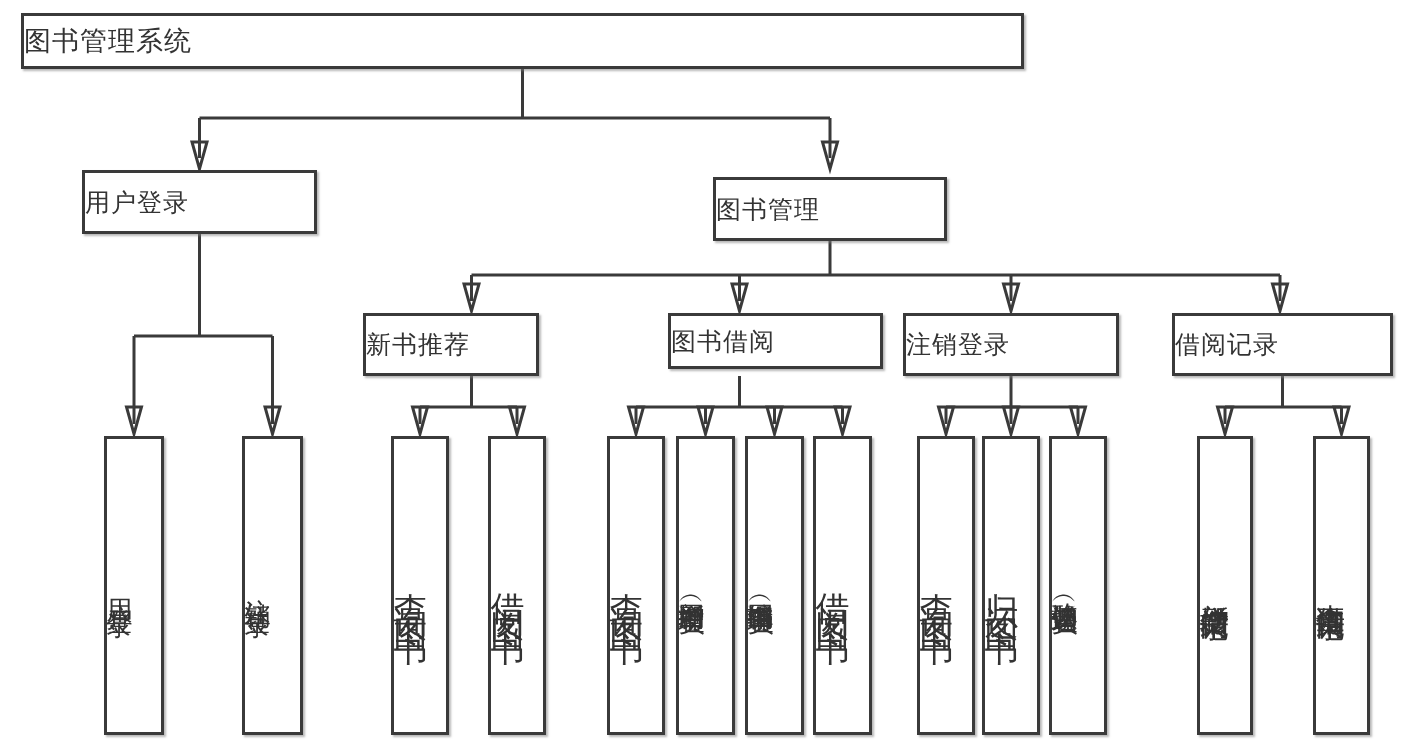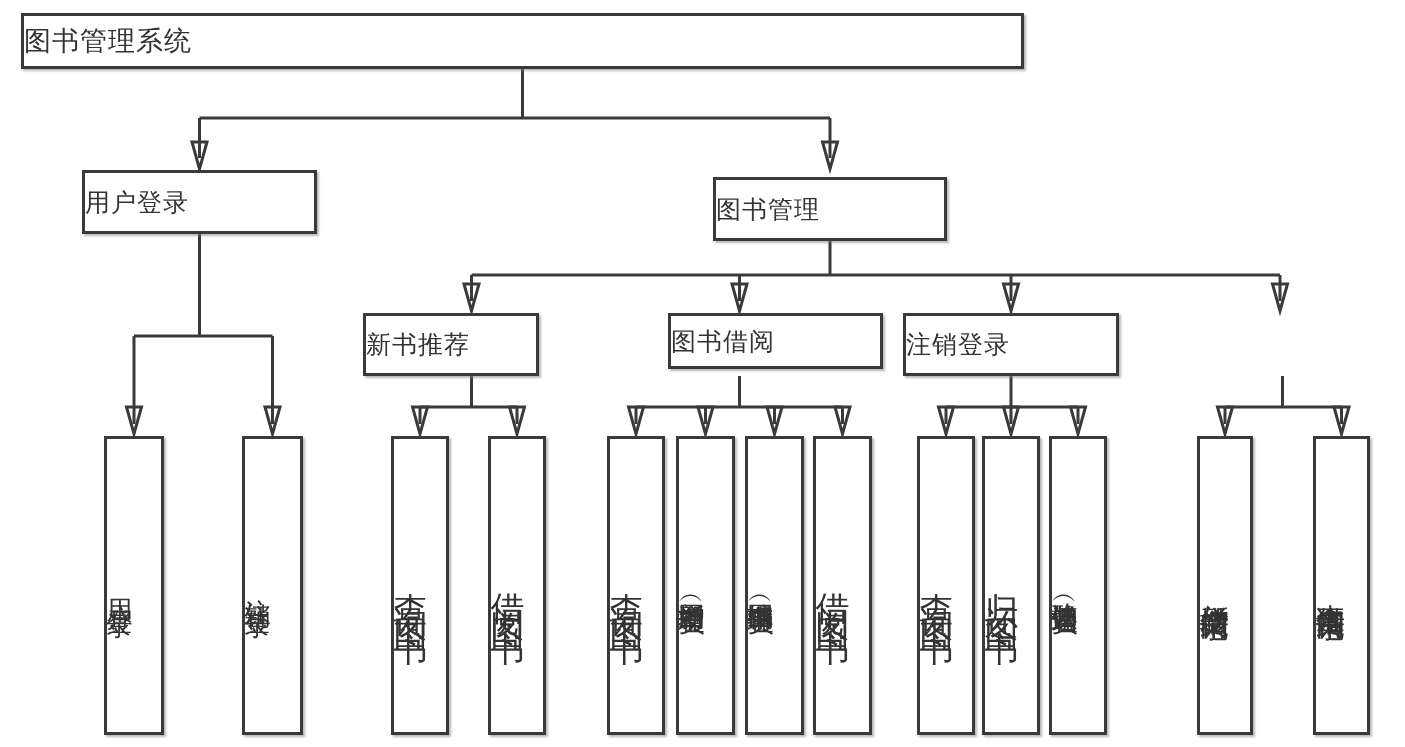--- a/index.html
+++ b/index.html
@@ -136,20 +136,23 @@
 
   <div class="box lvl3" style="left:363px; top:313px; width:176px; height:63px;">
     <span class="hlabel">新书推荐</span>
   </div>
   <div class="box lvl3" style="left:668px; top:313px; width:215px; height:56px;">
     <span class="hlabel">图书借阅</span>
   </div>
   <div class="box lvl3" style="left:903px; top:313px; width:216px; height:63px;">
     <span class="hlabel">注销登录</span>
   </div>
+  <div class="box lvl3" style="left:1172px; top:313px; width:221px; height:63px;">
+    <span class="hlabel">借阅记录</span>
+  </div>
 
   <div class="box v-mid" style="left:104px; top:436px; width:60px; height:299px;">
     <span class="vlabel">用户登录</span>
   </div>
   <div class="box v-mid" style="left:242px; top:436px; width:61px; height:299px;">
     <span class="vlabel">注销登录</span>
   </div>
 
   <div class="box v-big" style="left:391px; top:436px; width:58px; height:299px;">
     <span class="vlabel">查询图书</span>

